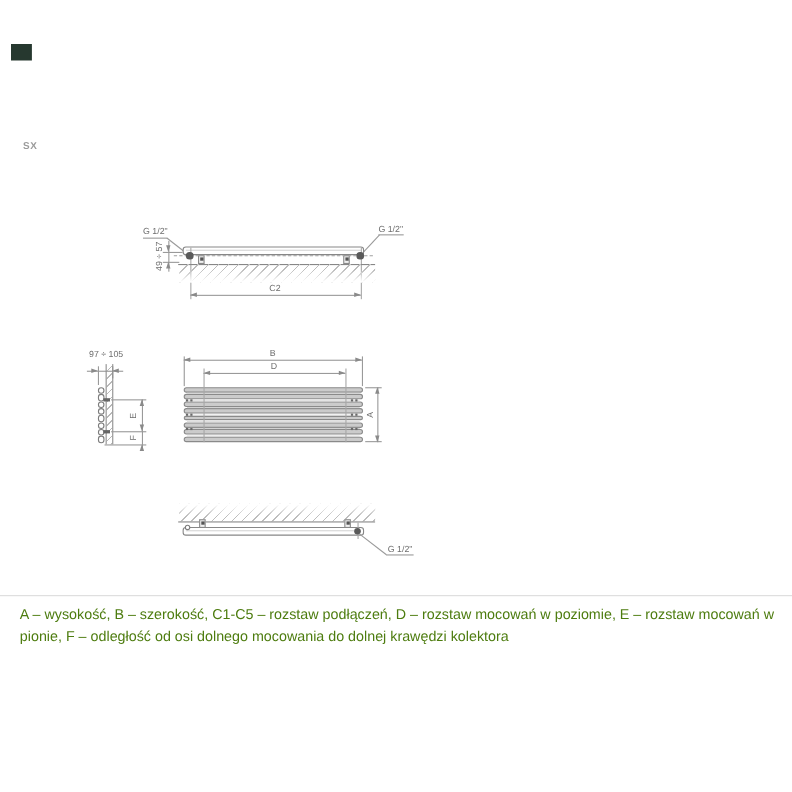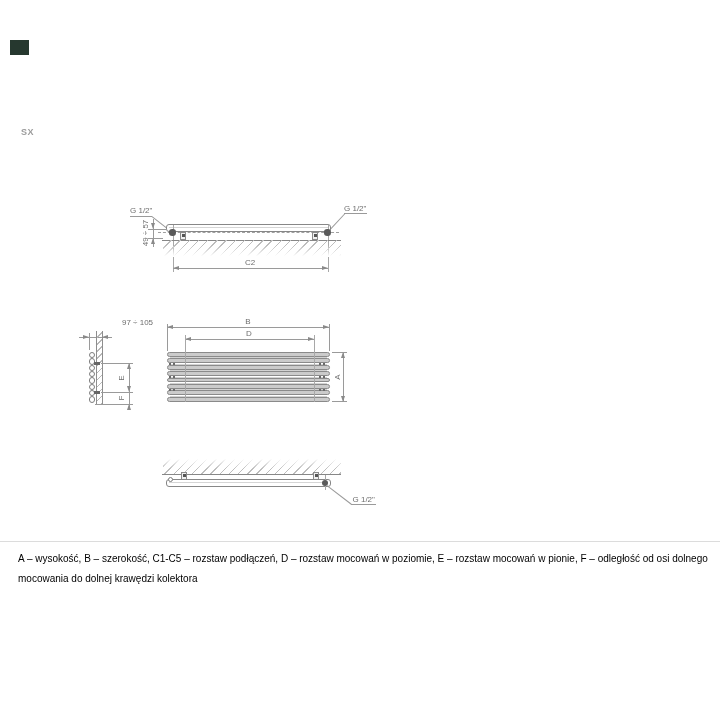--- a/index.html
+++ b/index.html
@@ -58,21 +58,21 @@
   #side-circles { position:absolute; left:89px; top:352.2px; width:6.4px; }
   .scircle { width:6.3px; height:6.3px; border:1px solid #7d7d7d; border-radius:50%; background:#fff; }
 
   
   #sx-label { position:absolute; left:21px; top:127px; font-size:9px; color:#9b9b9b; letter-spacing:.5px;font-weight:bold; }
   .thread { position:absolute; font-size:8px; color:#6e6e6e; white-space:nowrap; }
   #color-swatch { position:absolute; left:10px; top:40px; width:19px; height:15px; }
 
   #divider { position:absolute; left:0; top:541px; width:720px; height:1px; background:#dcdcdc; }
   #caption { position:absolute; left:18px; top:549px; width:692px;
-             font-size:10px; line-height:20px; color:#000000; }
+             font-size:13px; line-height:20px; color:#4d7c0f; }
 </style>
 </head>
 <body>
 
 <div id="canvas">
 
   <div id="color-swatch" style="background: rgb(38, 56, 47);"></div>
 
   <div id="sx-label">SX</div>
 
@@ -114,21 +114,21 @@
     <div class="vtext" style="left:145px; top:233px;">49 ÷ 57</div>
 
     <div class="hline" style="left:172.5px; top:268px; width:155px;"></div>
     <div class="ar ar-l" style="left:172.5px; top:266px;"></div>
     <div class="ar ar-r" style="left:321.5px; top:266px;"></div>
     <div class="dimtext" style="left:250px; top:262px;">C2</div>
   </div>
 
   <div>
 
-    <div class="dimtext" style="left:96.5px; top:322px;margin-left:41px;">97 ÷ 105</div>
+    <div class="dimtext" style="left:96.5px; top:322px;">97 ÷ 105</div>
     <div class="hline" style="left:79px; top:337px; width:33px;"></div>
     <div class="ar ar-r" style="left:83px; top:335px;"></div>
     <div class="ar ar-l" style="left:101.5px; top:335px;"></div>
     <div class="vline" style="left:89px; top:332.5px; height:17px;"></div>
     <div class="vline" style="left:101.5px; top:332.5px; height:11px;"></div>
 
     <div class="wall-side"></div>
     <div id="side-circles">
         <div class="scircle"></div>
         <div class="scircle"></div>

